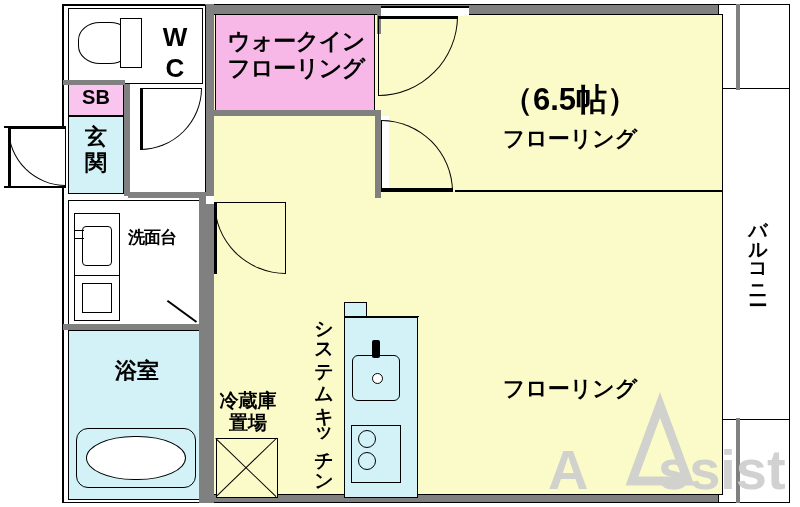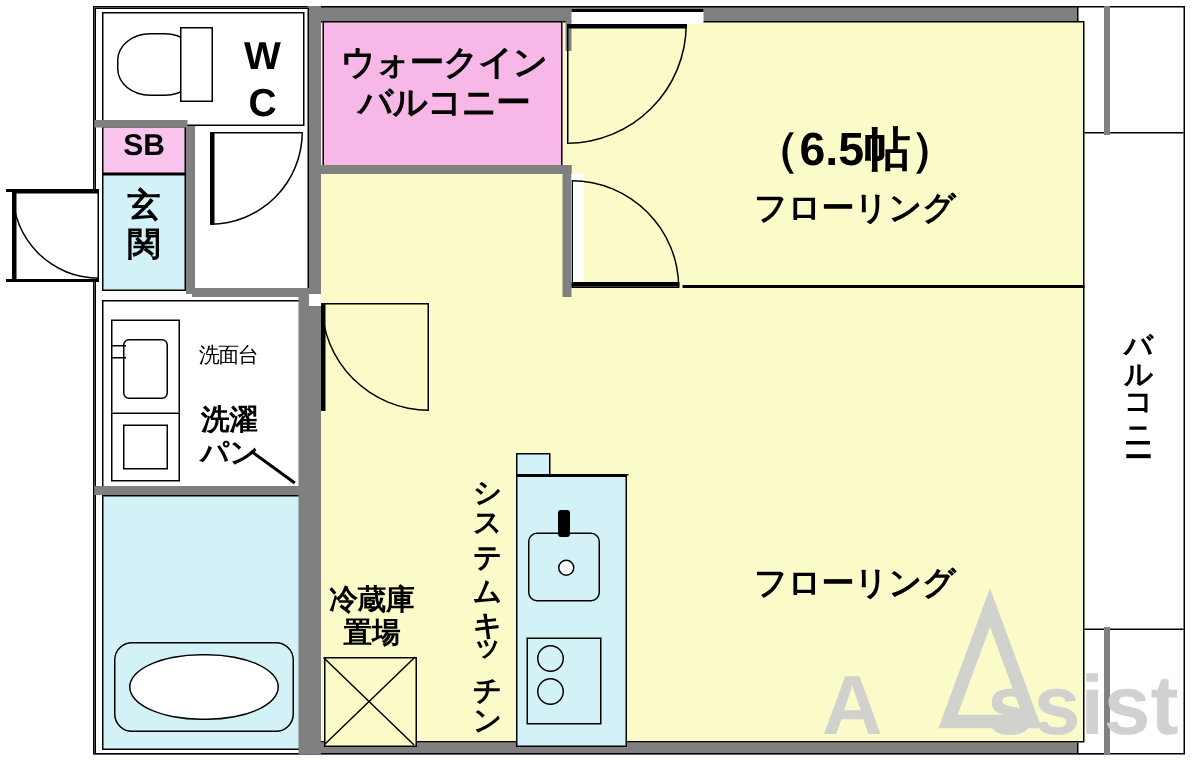--- a/index.html
+++ b/index.html
@@ -189,27 +189,26 @@
 
   <div class="lbl" style="left:155px; top:22px; width:40px; font-size:26px; font-weight:bold;">W
 C</div>
 
   <div class="lbl" style="left:72px; top:86px; width:48px; font-size:20px; font-weight:bold;">SB</div>
 
   <div class="lbl" style="left:72px; top:124px; width:48px; font-size:22px; font-weight:bold;">玄
 関</div>
 
   <div class="lbl" style="left:222px; top:28px; width:148px; font-size:23px; font-weight:bold; letter-spacing:-0.5px;">ウォークイン
-バルコニー</div>
-
-  <div class="lbl" style="left:114px; top:228px; width:76px; font-size:14px; font-weight:normal; letter-spacing:-1px;">洗面台</div>
-
-  <div class="lbl" style="left:122px; top:270px; width:62px; font-size:19px; font-weight:bold;">洗濯
-パン</div>
-
+フローリング</div>
+
+  <div class="lbl" style="left:114px; top:228px; width:76px; font-size:17px; font-weight:bold; letter-spacing:-1px;">洗面台</div>
+
+
+  <div class="lbl" style="left:102px; top:358px; width:70px; font-size:22px; font-weight:bold;">浴室</div>
 
   <div class="lbl" style="left:214px; top:390px; width:68px; font-size:19px; font-weight:bold;">冷蔵庫
 置場</div>
 
   <div class="lbl-vert" style="left:306px; top:308px; width:28px; font-size:19px; font-weight:bold; writing-mode:vertical-rl; text-orientation:upright;">システムキッチン</div>
 
   <div class="lbl-vert" style="left:742px; top:208px; width:26px; font-size:19px; font-weight:bold; writing-mode:vertical-rl; text-orientation:upright;">バルコニー</div>
 
   <div class="lbl" style="left:470px; top:82px; width:200px; font-size:31px; font-weight:bold;">（6.5帖）</div>
   <div class="lbl" style="left:462px; top:126px; width:216px; font-size:22px; font-weight:bold;">フローリング</div>

